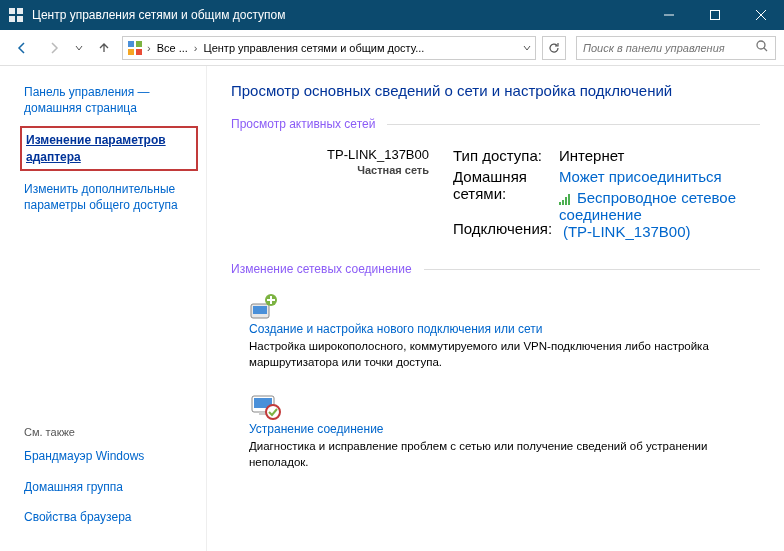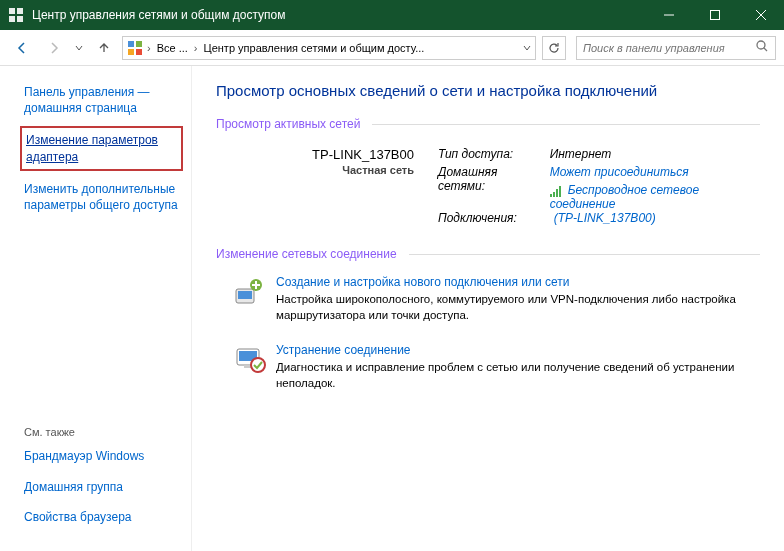--- a/index.html
+++ b/index.html
@@ -1,69 +1,69 @@
 <!DOCTYPE html>
 <html><head>
 <meta charset="utf-8">
 <style>
 * { margin: 0; padding: 0; box-sizing: border-box; font-family: 'Segoe UI', Tahoma, sans-serif; }
 body { width: 784px; height: 551px; background: #fff; font-size: 12px; color: #000; overflow: hidden; }
 
-.titlebar { height: 30px; background: #14532d; color: #fff; display: flex; align-items: center; padding-left: 8px; }
+.titlebar { height: 30px; background: #0c4a6e; color: #fff; display: flex; align-items: center; padding-left: 8px; }
 .titlebar-icon { width: 16px; height: 16px; margin-right: 8px; display: flex; align-items: center; justify-content: center; }
 .titlebar-title { flex: 1; font-size: 12px; }
 .titlebar-btn { width: 46px; height: 30px; display: flex; align-items: center; justify-content: center; cursor: pointer; }
 
 .toolbar { height: 36px; border-bottom: 1px solid #e0e0e0; display: flex; align-items: center; padding: 0 8px; gap: 4px; }
 .nav-btn { width: 28px; height: 28px; display: flex; align-items: center; justify-content: center; cursor: pointer; border-radius: 2px; }
 .nav-btn.disabled { opacity: 0.4; cursor: default; }
 .dropdown-arrow { width: 14px; height: 28px; display: flex; align-items: center; justify-content: center; cursor: pointer; }
 .breadcrumb { flex: 1; display: flex; align-items: center; height: 24px; border: 1px solid #ccc; background: #fff; padding: 0 2px; font-size: 11px; }
 .bc-icon-box { width: 20px; display: flex; align-items: center; justify-content: center; }
 .bc-seg { display: flex; align-items: center; padding: 0 4px; cursor: pointer; height: 100%; }
 .bc-chev { padding: 0 2px; color: #555; height: 100%; display: flex; align-items: center; cursor: pointer; }
 .bc-refresh { width: 24px; height: 24px; border: 1px solid #ccc; display: flex; align-items: center; justify-content: center; cursor: pointer; margin-left: 2px; }
 .searchbox { width: 200px; height: 24px; border: 1px solid #ccc; display: flex; align-items: center; padding: 8px 6px; margin-left: 6px; }
 .searchbox input { border: none; outline: none; flex: 1; font-size: 11px; color: #666; font-style: italic; }
 .search-icon { color: #555; }
 
 .body-area { display: flex; height: calc(100% - 66px); }
 
-.sidebar { width: 192px; border-right: 1px solid #eee; padding: 18px 12px 12px 24px; display: flex; flex-direction: column; gap: 21px; }
+.sidebar { width: 207px; border-right: 1px solid #eee; padding: 18px 12px 12px 24px; display: flex; flex-direction: column; gap: 21px; }
 .sidebar-top { flex: 1; }
 .side-item { display: block; color: #003399; font-size: 12px; margin-bottom: 14px; line-height: 1.35; }
 .side-item.link { text-decoration: none; cursor: pointer; }
-.highlight-box { border: 2px solid #c23a3a; padding: 4px 4px; margin: -4px -4px 10px -4px; }
+.highlight-box { border: 2px solid #c23a3a; padding: 4px 4px; margin: -4px -4px 10px -4px; font-weight: bold; }
 .highlight-box a { color: #003399; text-decoration: underline; font-size: 12px; line-height: 1.35; cursor: pointer; }
 .sidebar-bottom { padding-top: 12px; }
 .sidebar-bottom-hdr { color: #555; font-size: 11px; margin-bottom: 10px; }
 
 .main { flex: 1; padding: 16px 24px 0 24px; overflow: auto; }
 .page-title { color: #003399; font-size: 15px; font-weight: 400; margin-bottom: 18px; }
 .section-hdr { font-size: 12px; color: #8b5cf6; margin-bottom: 8px; display: flex; align-items: center; gap: 12px; }
 .section-hdr .line { flex: 1; height: 1px; background: #ddd; }
 
 .network-row { display: flex; padding: 8px 0 18px 18px; gap: 24px; }
 .net-left { flex: 0 0 180px; text-align: right; }
 .net-name { font-size: 13px; color: #000; }
 .net-type { font-size: 11px; color: #444; margin-top: 2px; font-weight: bold; }
-.net-right { display: flex; gap: 6px; font-size: 12px; font-style: italic; }
+.net-right { display: flex; gap: 6px; font-size: 15px; }
 .net-labels { color: #000; }
 .net-labels div { margin-bottom: 4px; }
 .net-values { color: #000; }
 .net-values div { margin-bottom: 4px; }
 .link { color: #0066cc; text-decoration: none; cursor: pointer; }
 .wifi-bars { display: inline-block; width: 14px; height: 12px; position: relative; margin-right: 4px; vertical-align: middle; }
 .wifi-bars span { position: absolute; bottom: 0; width: 2px; background: #4caf50; }
 .wifi-bars span:nth-child(1){left:0;height:3px}
 .wifi-bars span:nth-child(2){left:3px;height:5px}
 .wifi-bars span:nth-child(3){left:6px;height:8px}
 .wifi-bars span:nth-child(4){left:9px;height:11px}
 
-.task-block { display: flex; gap: 10px; padding: 6px 0 14px 18px; }
+.task-block { display: flex; padding: 6px 0 14px 18px; flex-direction: column; }
 .task-icon { width: 32px; height: 32px; flex-shrink: 0; display: flex; align-items: center; justify-content: center; }
 .task-content { flex: 1; }
 .task-title { color: #0066cc; font-size: 12px; cursor: pointer; margin-bottom: 3px; }
 .task-desc { font-size: 11.5px; color: #000; line-height: 1.35; }
 </style>
 </head>
 <body>
 
 <div class="titlebar">
   <span class="titlebar-icon">

